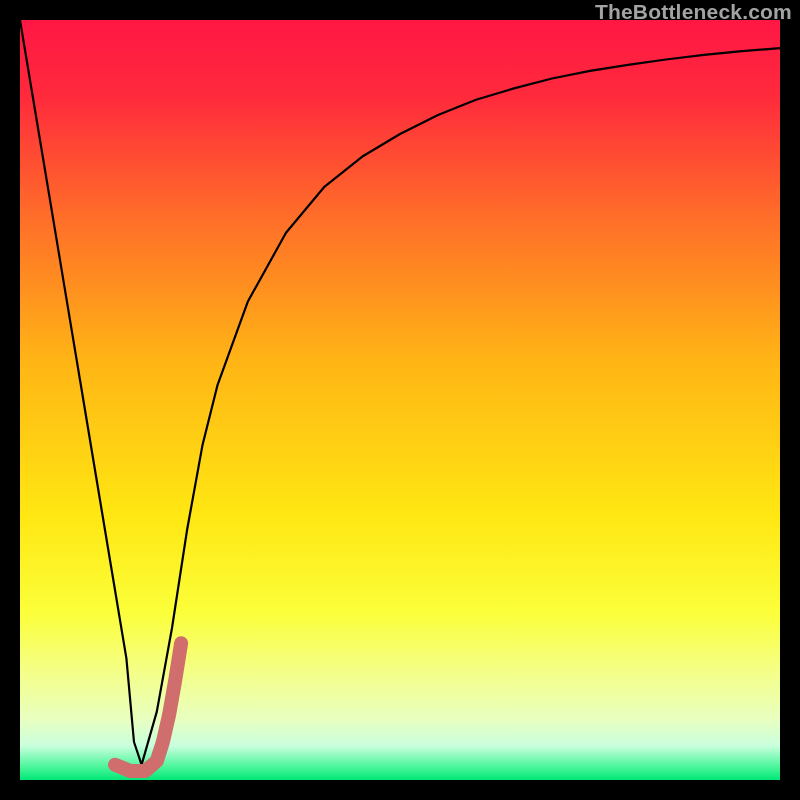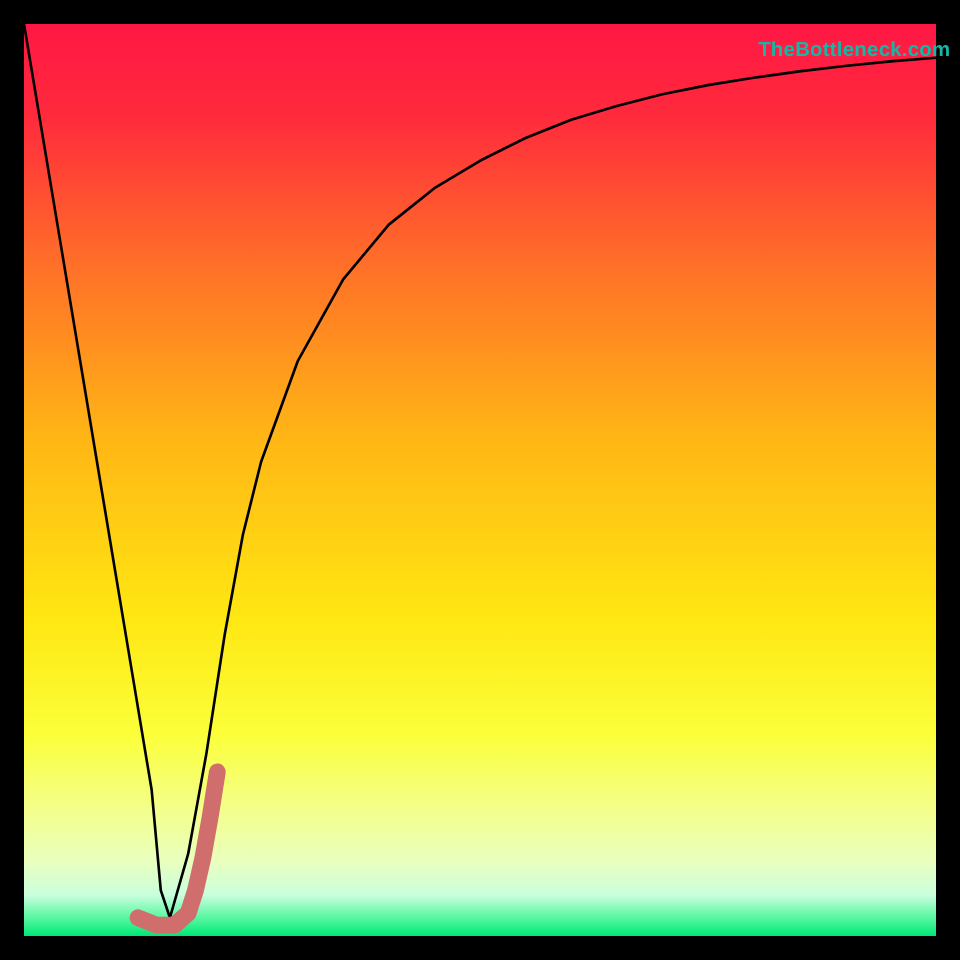--- a/index.html
+++ b/index.html
@@ -28,26 +28,25 @@
   }
   .gradient {
     position: absolute;
     inset: 0;
   }
   .watermark {
     position: absolute;
     top: 0;
     right: 8px;
     font-family: Arial, Helvetica, sans-serif;
-    font-size: 17px;
+    font-size: 21px;
     font-weight: 600;
-    color: #14b8a6;
+    color: #a3a3a3;
     letter-spacing: 0.2px;
     user-select: none;
-    margin-top: 32px;
   }
   svg.curve-layer {
     position: absolute;
     inset: 0;
   }
 </style>
 </head>
 <body>
 
 <div class="frame">

